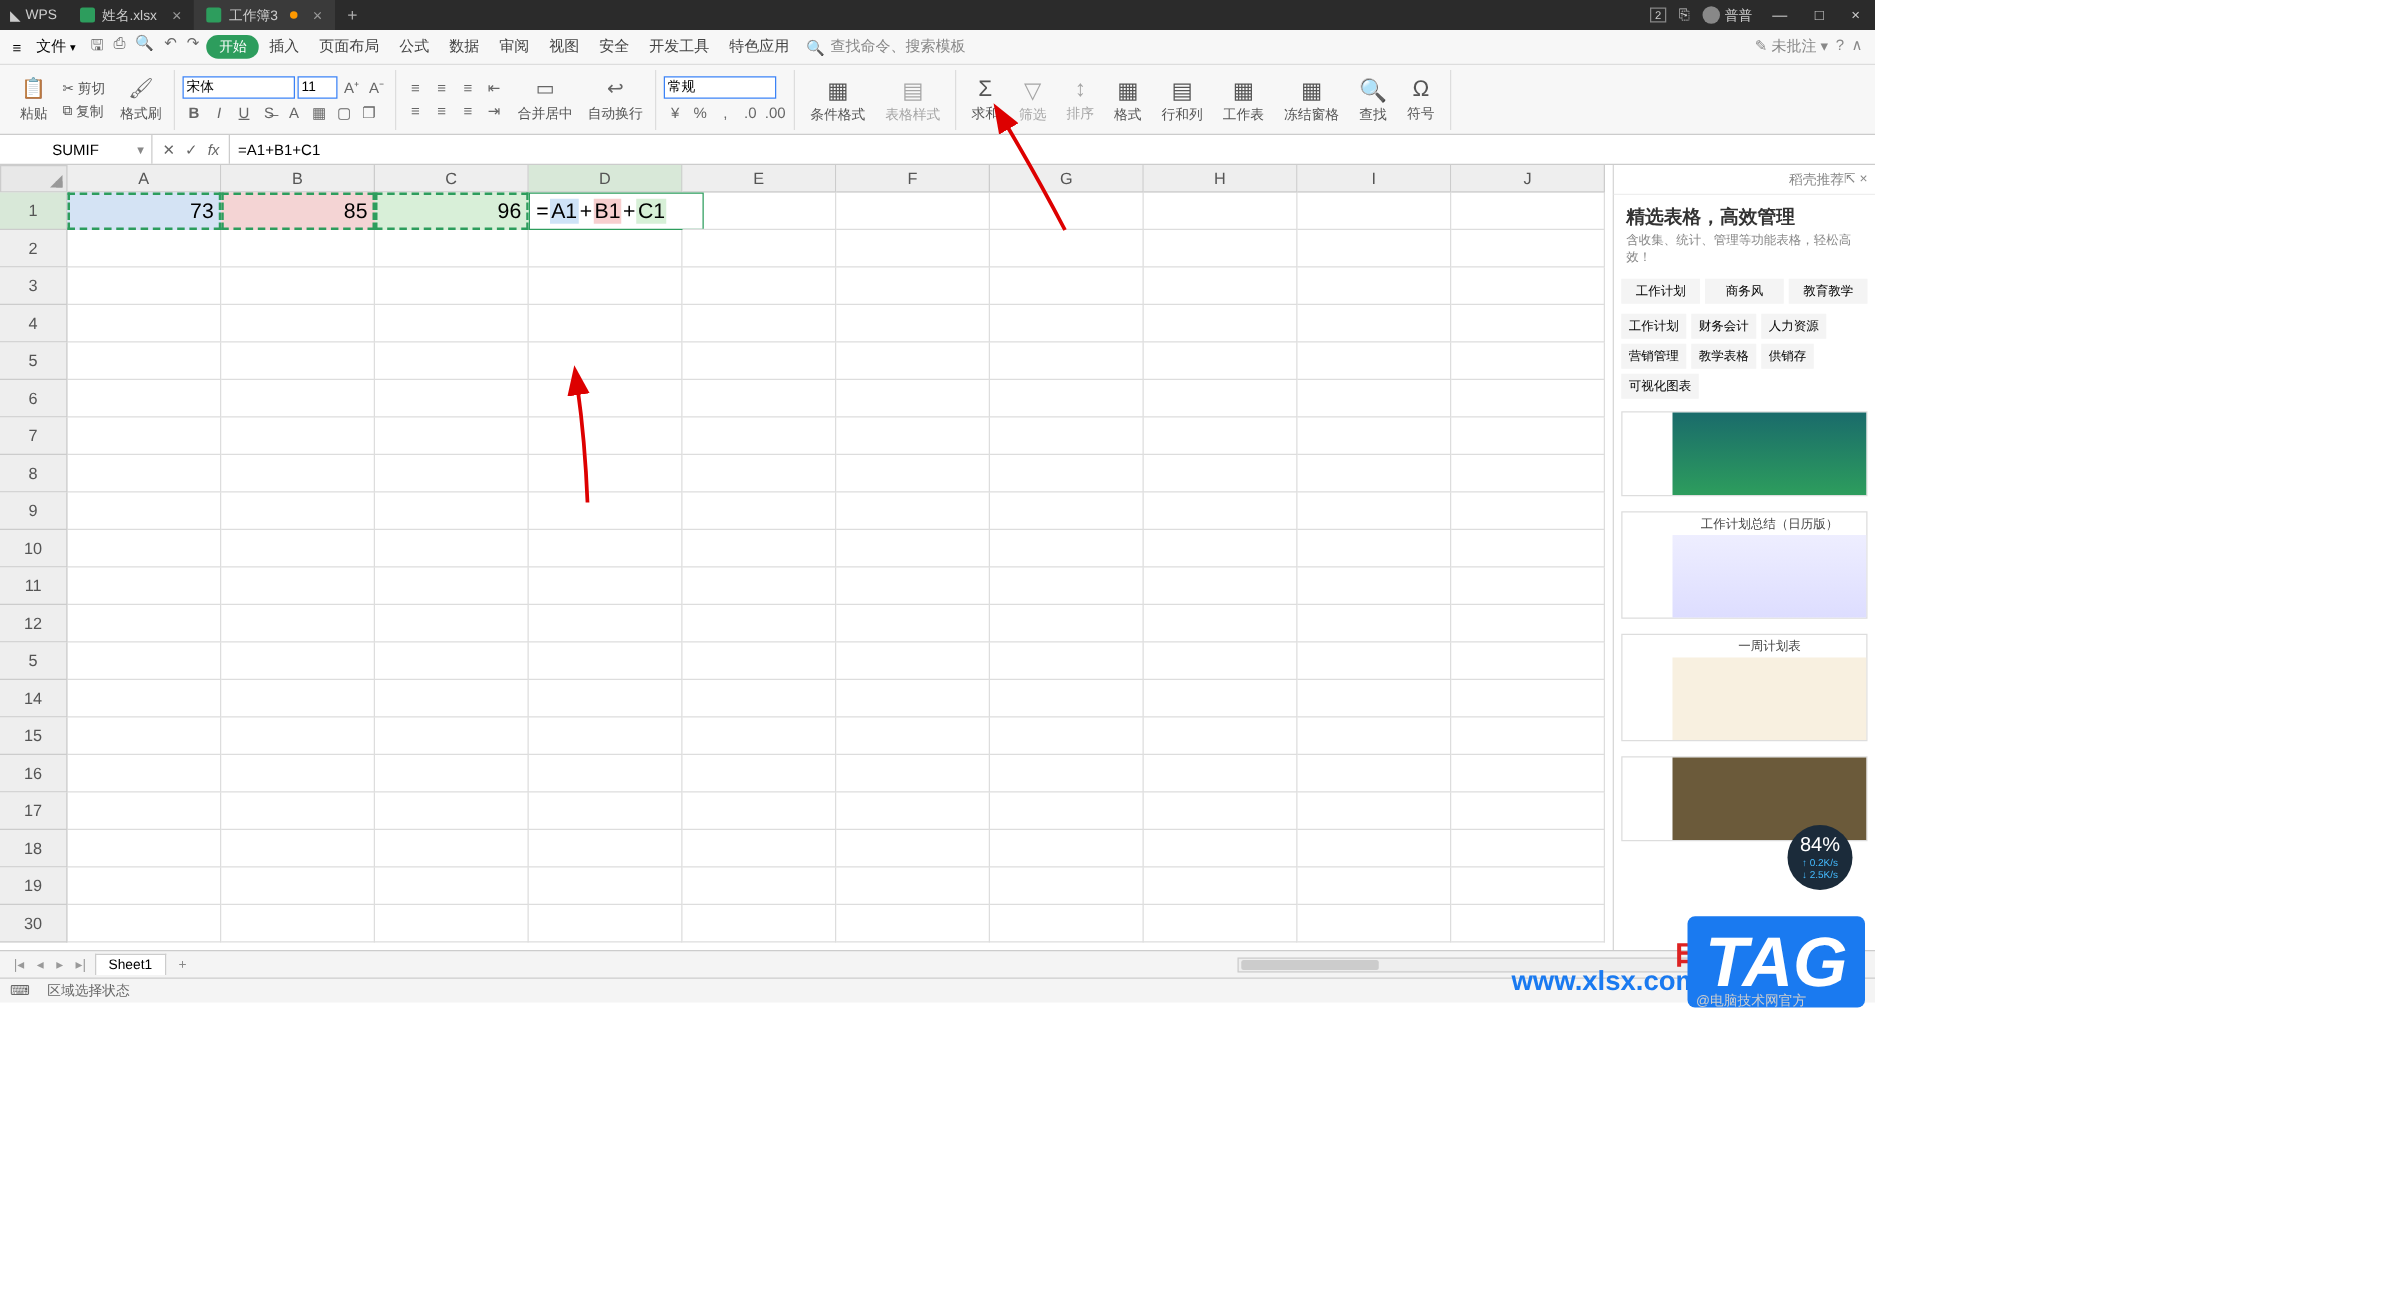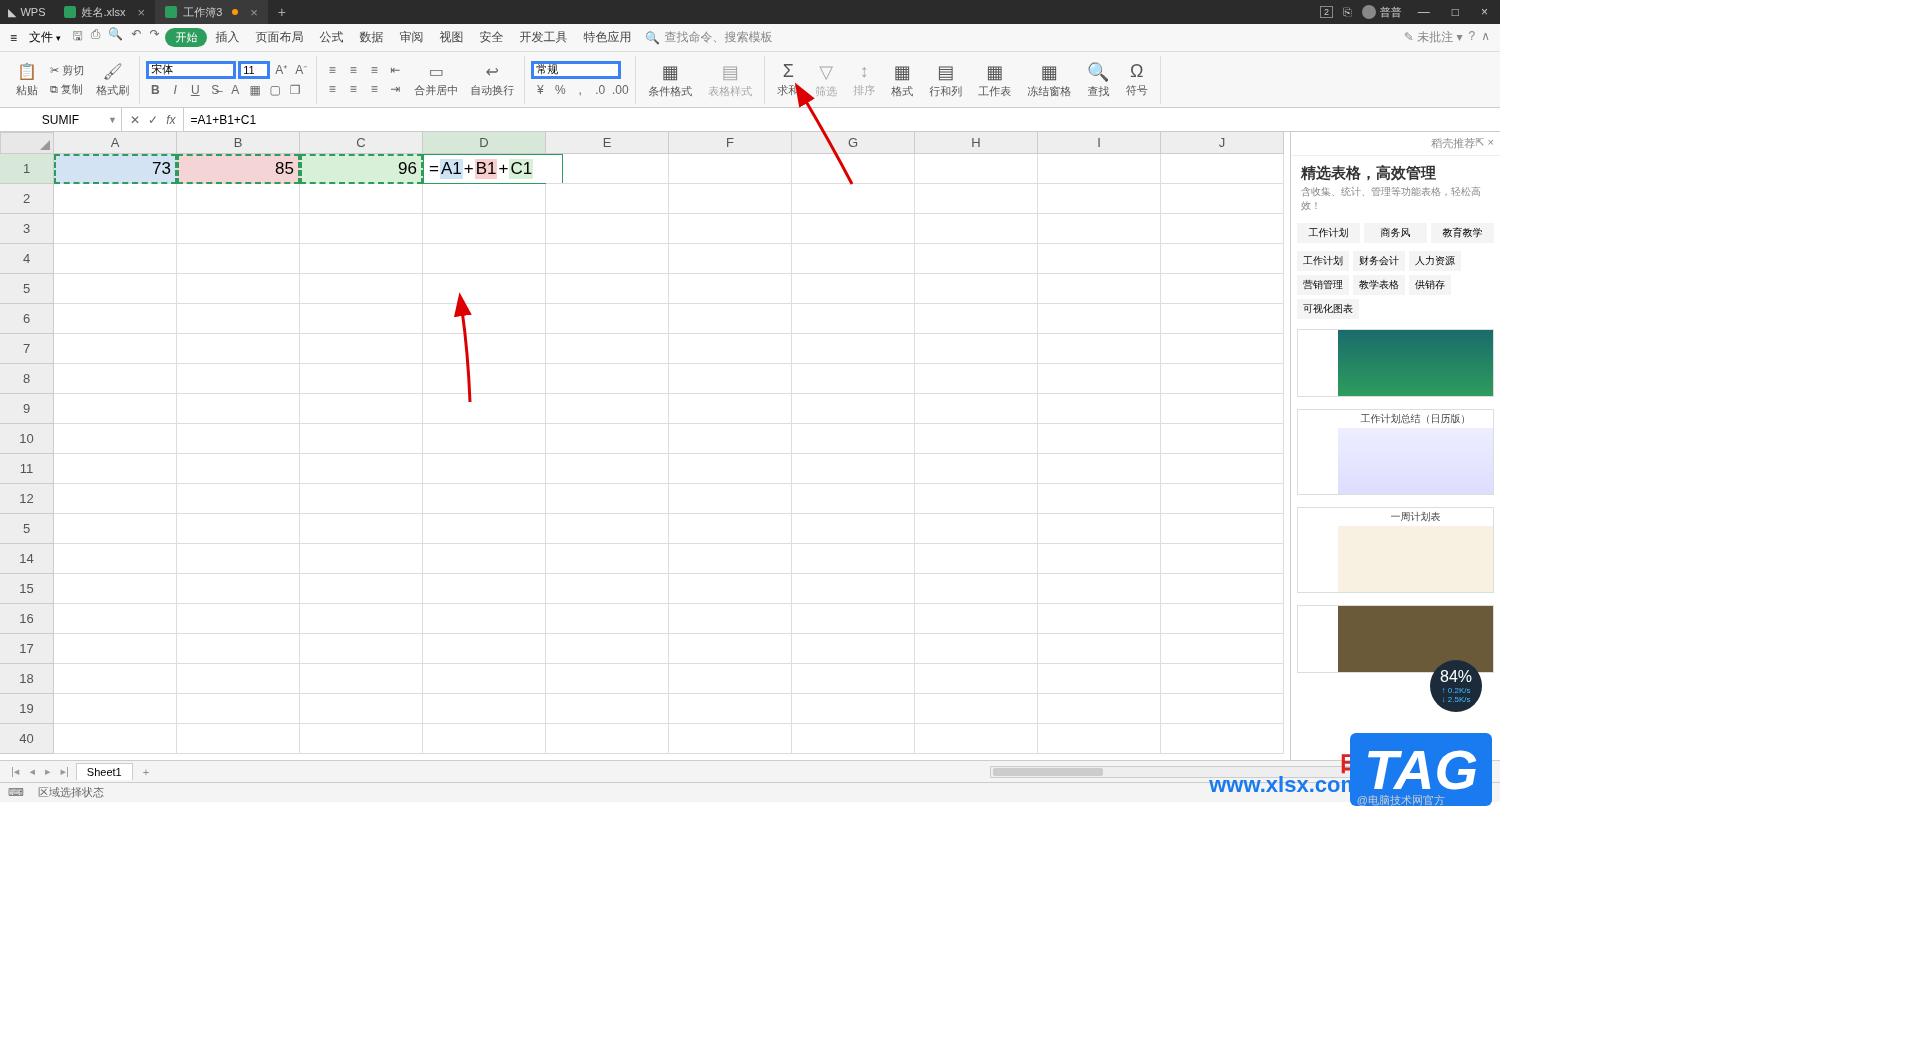--- a/index.html
+++ b/index.html
@@ -28,21 +28,21 @@
 .menubar .search-box { display: flex; align-items: center; gap: 4px; color: #888; margin-left: 6px; }
 .menubar .right { margin-left: auto; display: flex; gap: 6px; color: #888; padding-right: 6px; }
 
 
 .ribbon { background: #f7f7f7; height: 56px; display: flex; align-items: center; font-size: 11px; color: #555; border-bottom: 1px solid #ccc; padding: 0 6px; gap: 0; }
 .ribbon .group { display: flex; align-items: center; padding: 0 6px; border-right: 1px solid #ddd; height: 48px; gap: 4px; }
 .ribbon .btn-col { display: flex; flex-direction: column; align-items: center; gap: 2px; padding: 0 4px; }
 .ribbon .btn-col .ic { font-size: 16px; color: #666; }
 .ribbon .btn-small { display: flex; align-items: center; gap: 3px; padding: 1px 4px; font-size: 11px; }
 .ribbon .two-row { display: flex; flex-direction: column; gap: 2px; }
-.ribbon select, .ribbon .combo { border: 3px solid #3b82f6; height: 18px; font-size: 11px; background: #fff; padding: 0 2px; }
+.ribbon select, .ribbon .combo { border: 1px solid #3b82f6; height: 18px; font-size: 11px; background: #fff; padding: 0 2px; }
 .ribbon .font-name { width: 90px; }
 .ribbon .font-size { width: 32px; }
 .ribbon .num-fmt { width: 90px; }
 .ribbon .bi { width: 18px; height: 18px; display: flex; align-items: center; justify-content: center; color: #666; font-size: 12px; }
 .ribbon .align-grid { display: grid; grid-template-columns: repeat(4, 20px); grid-template-rows: repeat(2,18px); gap: 1px; }
 .ribbon .big-btn { display: flex; flex-direction: column; align-items: center; padding: 0 6px; gap: 1px; }
 .ribbon .big-btn .ic { font-size: 18px; color: #555; }
 
 
 .formulabar { height: 24px; display: flex; align-items: center; border-bottom: 1px solid #ccc; font-size: 12px; }
@@ -352,21 +352,21 @@
         <div class="rh">10</div>
         <div class="rh">11</div>
         <div class="rh">12</div>
         <div class="rh">5</div>
         <div class="rh">14</div>
         <div class="rh">15</div>
         <div class="rh">16</div>
         <div class="rh">17</div>
         <div class="rh">18</div>
         <div class="rh">19</div>
-        <div class="rh">40</div>
+        <div class="rh">30</div>
       </div>
     <div class="cells" id="cells">
       <div class="cell a1" style="left:0;top:0">73</div>
       <div class="cell b1" style="left:123px;top:0">85</div>
       <div class="cell c1" style="left:246px;top:0">96</div>
       <div class="cell d1" style="left:369px;top:0;width:140px;">
         <span class="tok">=</span>
         <span class="tok ref1">A1</span>
         <span class="tok">+</span>
         <span class="tok ref2">B1</span>

